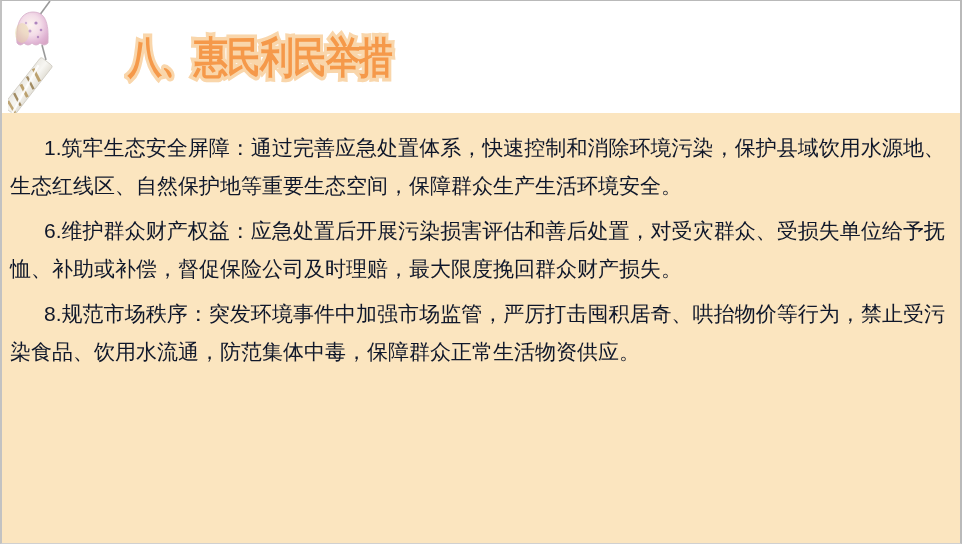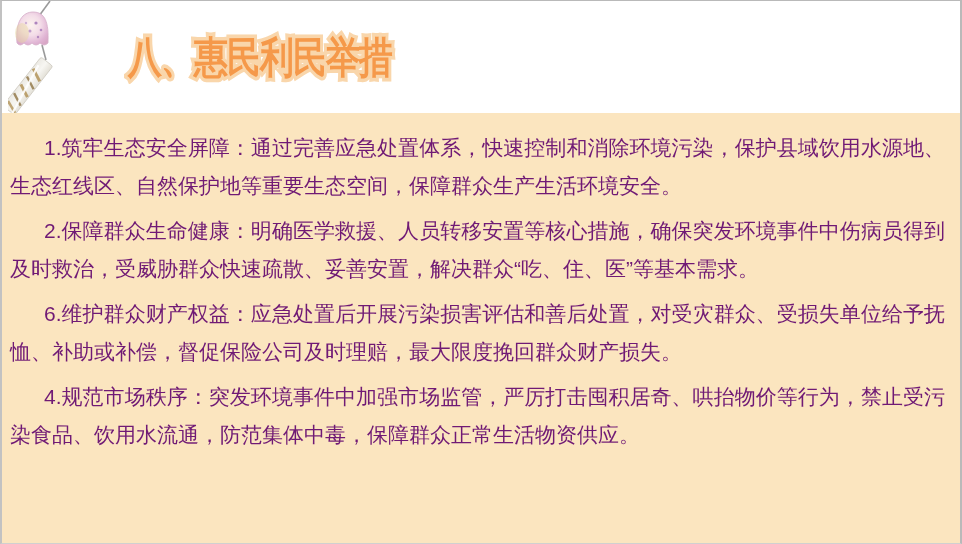--- a/index.html
+++ b/index.html
@@ -49,21 +49,21 @@
     color: #f9d6ab;
     -webkit-text-stroke: 6px #f9d6ab;
   }
   .content {
     position: absolute;
     top: 112px; left: 0; right: 0; bottom: 0;
     background: #fbe5bf;
     padding: 16px 15px 0 8px;
     font-size: 21px;
     line-height: 38px;
-    color: #701a75;
+    color: #0f172a;
     text-align: justify;
   }
   .content p {
     margin: 0 0 7px 0;
     text-indent: 34px;
   }
 </style>
 </head>
 <body>
 
@@ -108,18 +108,17 @@
         <path d="M3,8 L12,62" stroke="#ffffff" stroke-width="2.2" opacity="0.9"></path>
       </g>
     </svg>
 
     <div class="title" data-text="八、惠民利民举措">八、惠民利民举措</div>
   </div>
 
   <div class="content">
 
   <p>1.筑牢生态安全屏障：通过完善应急处置体系，快速控制和消除环境污染，保护县域饮用水源地、生态红线区、自然保护地等重要生态空间，保障群众生产生活环境安全。</p>
-      <p>2.保障群众生命健康：明确医学救援、人员转移安置等核心措施，确保突发环境事件中伤病员得到及时救治，受威胁群众快速疏散、妥善安置，解决群众“吃、住、医”等基本需求。</p>
       <p>6.维护群众财产权益：应急处置后开展污染损害评估和善后处置，对受灾群众、受损失单位给予抚恤、补助或补偿，督促保险公司及时理赔，最大限度挽回群众财产损失。</p>
-      <p>4.规范市场秩序：突发环境事件中加强市场监管，严厉打击囤积居奇、哄抬物价等行为，禁止受污染食品、饮用水流通，防范集体中毒，保障群众正常生活物资供应。</p>
+      <p>8.规范市场秩序：突发环境事件中加强市场监管，严厉打击囤积居奇、哄抬物价等行为，禁止受污染食品、饮用水流通，防范集体中毒，保障群众正常生活物资供应。</p>
     </div>
 
 </div>
 
 </body></html>

